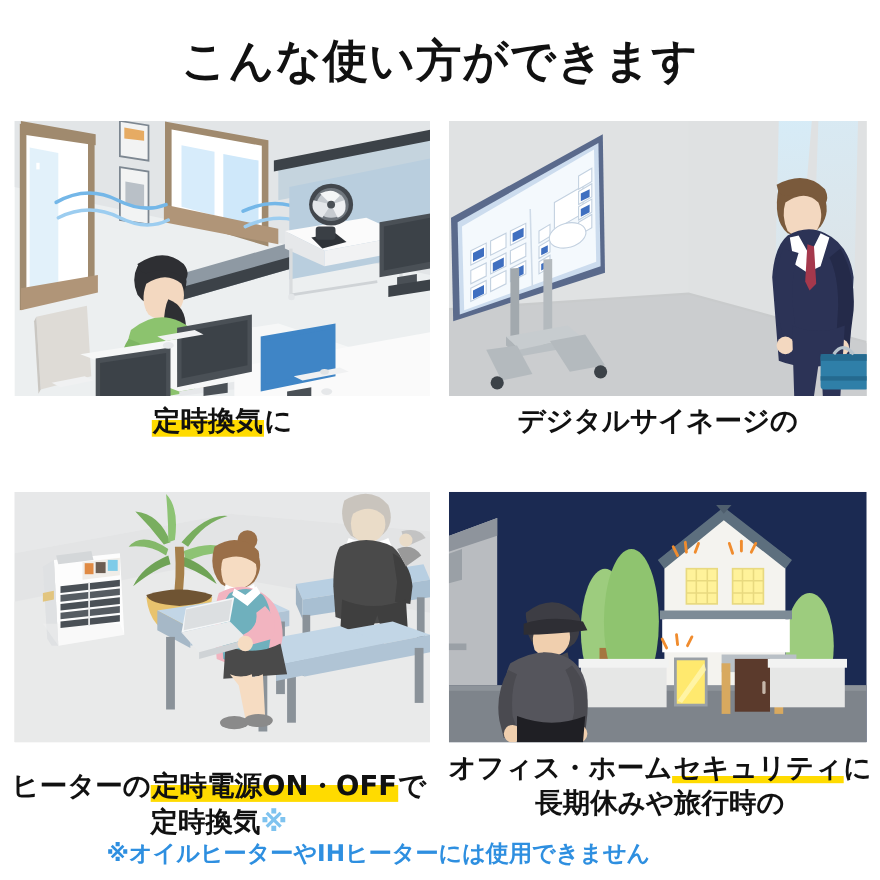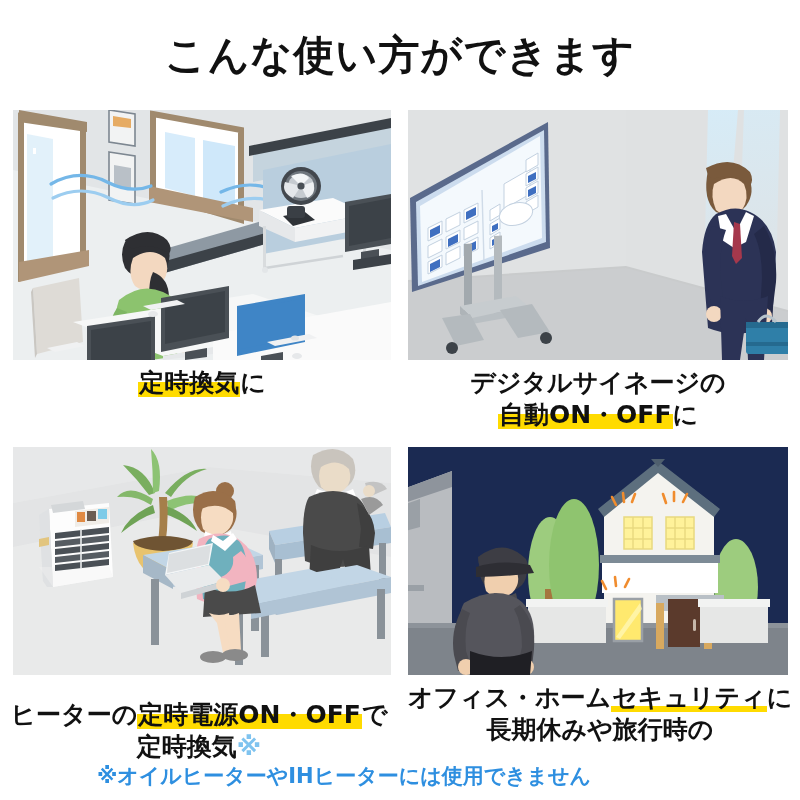--- a/index.html
+++ b/index.html
@@ -290,23 +290,20 @@
           </g>
         </g>
       </svg>
     </div>
   </div>
 
   <div class="caption cap1">
     <span class="ln">
       <span>デジタルサイネージの</span>
     </span>
-    <span class="ln">
-      <span class="hl">自動ON・OFF</span><span>に</span>
-    </span>
   </div>
 
   <div class="cell c2">
     <div class="scene">
       <svg viewBox="0 0 378 228" preserveAspectRatio="none">
         <defs>
             <clipPath id="clip2">
               <rect x="0" y="0" width="378" height="228"></rect>
             </clipPath>
           </defs>

